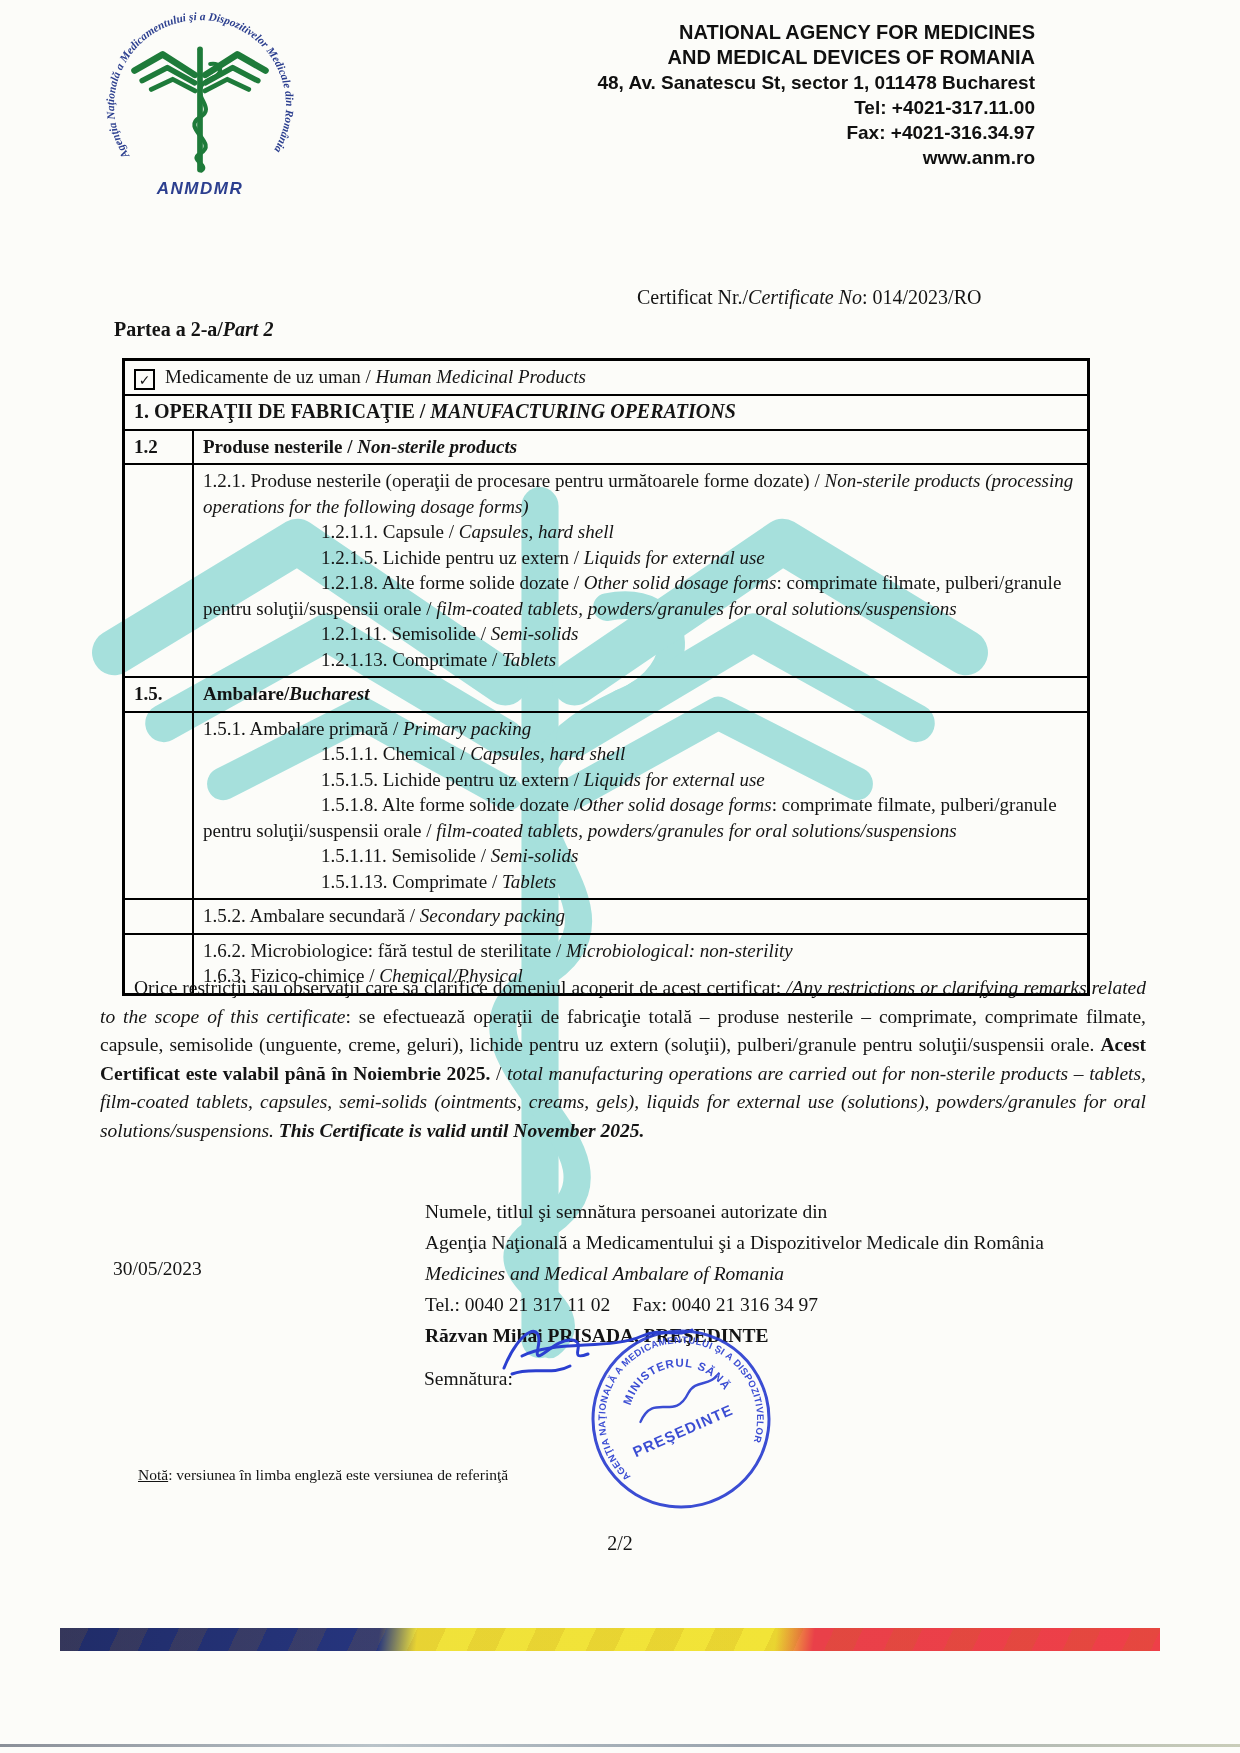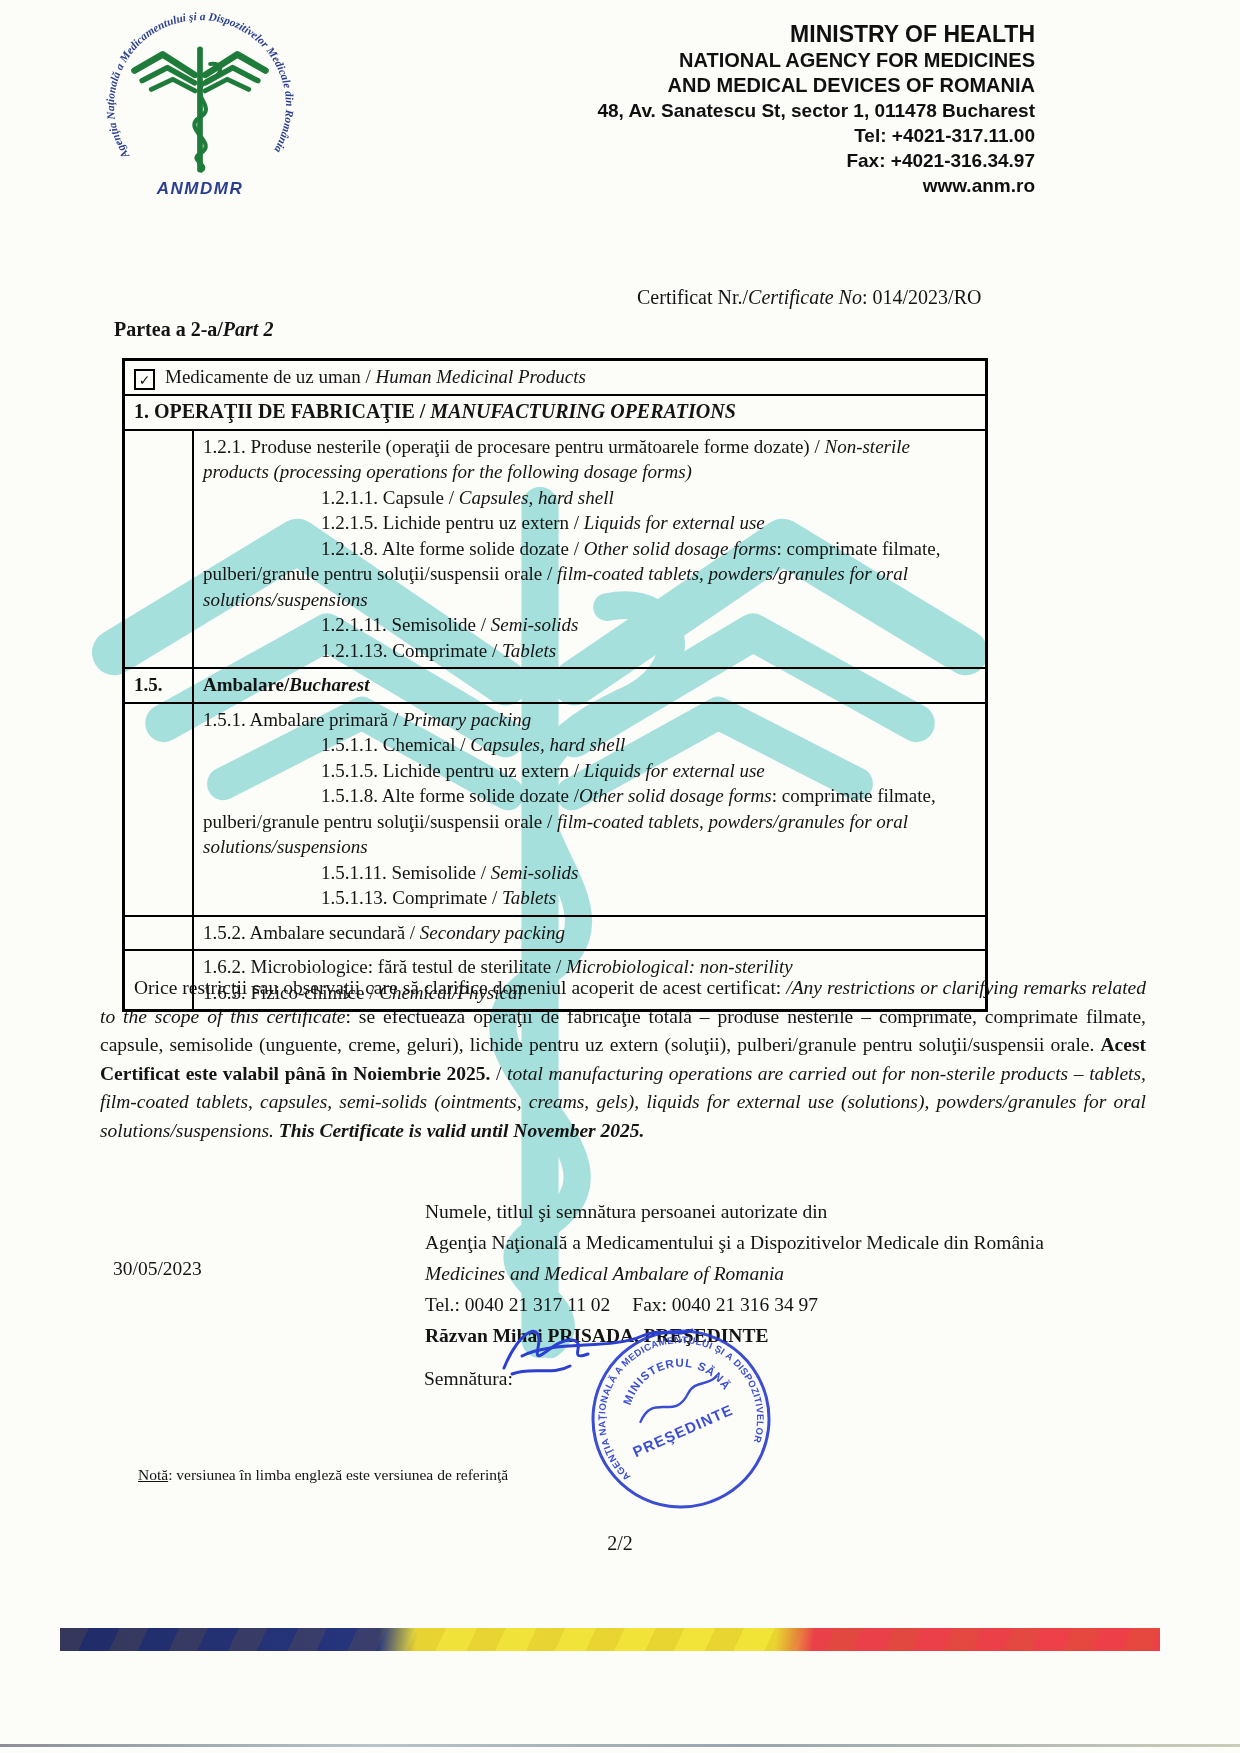--- a/index.html
+++ b/index.html
@@ -22,21 +22,21 @@
   .hdr{top:20px; right:205px; text-align:right; z-index:1;
        font-family:"Liberation Sans", sans-serif; font-weight:bold; color:#101010;}
   .hdr .l1{font-size:23px; line-height:28px;}
   .hdr .l2{font-size:20px; line-height:25px;}
   .hdr .l3{font-size:19px; line-height:25px;}
 
   .certline{left:637px; top:286px; font-size:20px; z-index:1;}
   .partline{left:114px; top:318px; font-size:20px; font-weight:bold; z-index:1;}
 
   
-  .optable{left:122px; top:358px; width:866px; border-collapse:collapse; z-index:1; position:absolute;
+  .optable{left:122px; top:358px; width:968px; border-collapse:collapse; z-index:1; position:absolute;
            font-size:19px;}
   .optable td{border:2px solid #000; padding:3px 8px 4px 9px; vertical-align:top; line-height:25.5px;}
   .optable{border:3px solid #000;}
   .numcol{width:50px;}
   .cellpad{padding-left:11px;}
   .blk{margin:0;}
   .ind{text-indent:118px;}
   .sect{font-size:20px;}
 
   .cb{display:inline-block; width:17px; height:17px; border:2px solid #000; margin-right:10px;
@@ -105,21 +105,20 @@
         <textPath href="#logoCircle" xlink:href="#logoCircle">Agenţia Naţională a Medicamentului şi a Dispozitivelor Medicale din România</textPath>
       </text>
       <g color="#1e7b3a">
         <use href="#caduceus" xlink:href="#caduceus" x="44" y="28" width="152" height="146"></use>
       </g>
       <text x="120" y="188" text-anchor="middle" font-family="Liberation Sans, sans-serif" font-size="17" font-weight="bold" font-style="italic" letter-spacing="1.5" fill="#2c3f8f">ANMDMR</text>
     </svg>
   </div>
 
   <div class="abs hdr">
-    <div class="l1">MINISTRY OF HEALTH</div>
     <div class="l2">NATIONAL AGENCY FOR MEDICINES</div>
     <div class="l2">AND MEDICAL DEVICES OF ROMANIA</div>
     <div class="l3">48, Av. Sanatescu St, sector 1, 011478 Bucharest</div>
     <div class="l3">Tel: +4021-317.11.00</div>
     <div class="l3">Fax: +4021-316.34.97</div>
     <div class="l3">www.anm.ro</div>
   </div>
 
   <div class="abs certline">
     <span>Certificat Nr./</span><span class="i">Certificate No</span><span>: 014/2023/RO</span>
@@ -132,20 +131,26 @@
   <table class="optable">
     <tbody>
       <tr>
         <td colspan="2">
           <span class="cb"><span class="tick">✓</span></span><span>Medicamente de uz uman / </span><span class="i">Human Medicinal Products</span>
         </td>
       </tr>
       <tr>
         <td colspan="2" class="b sect">
           <span>1. OPERAŢII DE FABRICAŢIE / </span><span class="i">MANUFACTURING OPERATIONS</span>
+        </td>
+      </tr>
+      <tr>
+        <td class="numcol b">1.2</td>
+        <td class="b cellpad">
+          <span>Produse nesterile / </span><span class="i">Non-sterile products</span>
         </td>
       </tr>
       <tr>
         <td class="numcol"></td>
         <td class="cellpad">
           <div class="blk"><span>1.2.1. Produse nesterile (operaţii de procesare pentru următoarele forme dozate) / </span><span class="i">Non-sterile products (processing operations for the following dosage forms)</span></div>
           <div class="blk ind"><span>1.2.1.1. Capsule / </span><span class="i">Capsules, hard shell</span></div>
           <div class="blk ind"><span>1.2.1.5. Lichide pentru uz extern / </span><span class="i">Liquids for external use</span></div>
           <div class="blk ind"><span>1.2.1.8. Alte forme solide dozate / </span><span class="i">Other solid dosage forms</span><span>: comprimate filmate, pulberi/granule pentru soluţii/suspensii orale / </span><span class="i">film-coated tablets, powders/granules for oral solutions/suspensions</span></div>
           <div class="blk ind"><span>1.2.1.11. Semisolide / </span><span class="i">Semi-solids</span></div>

